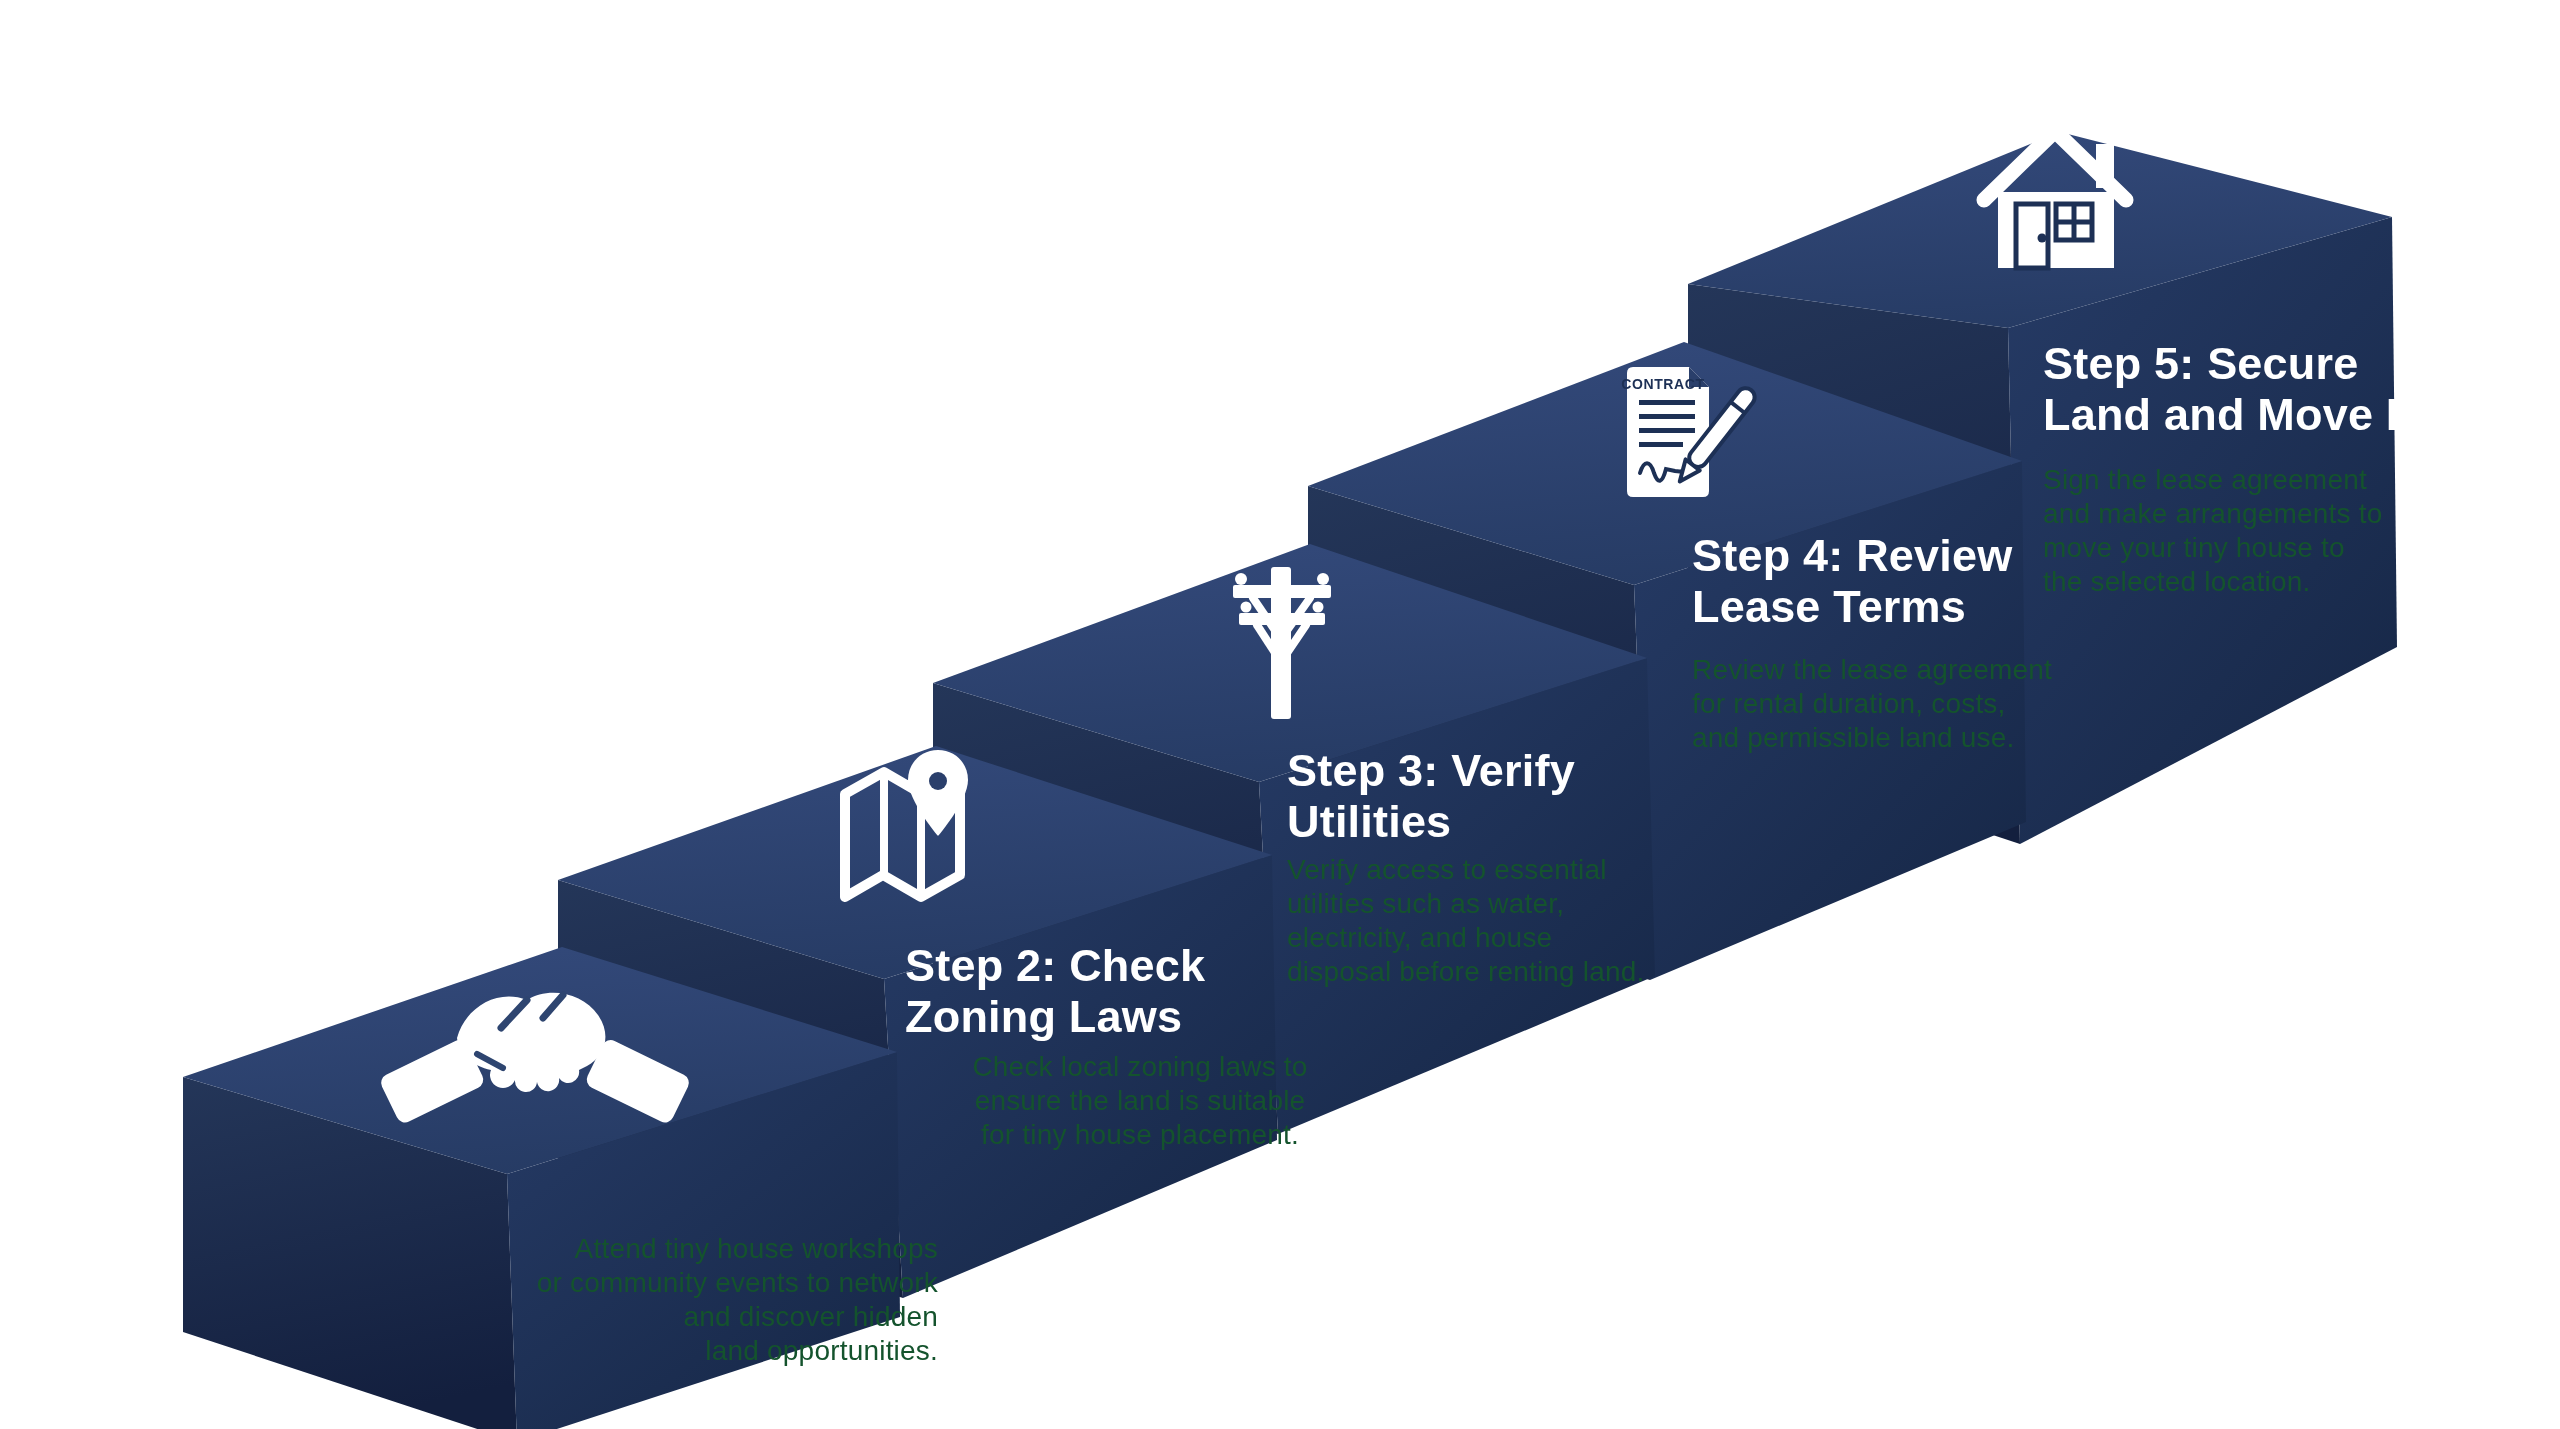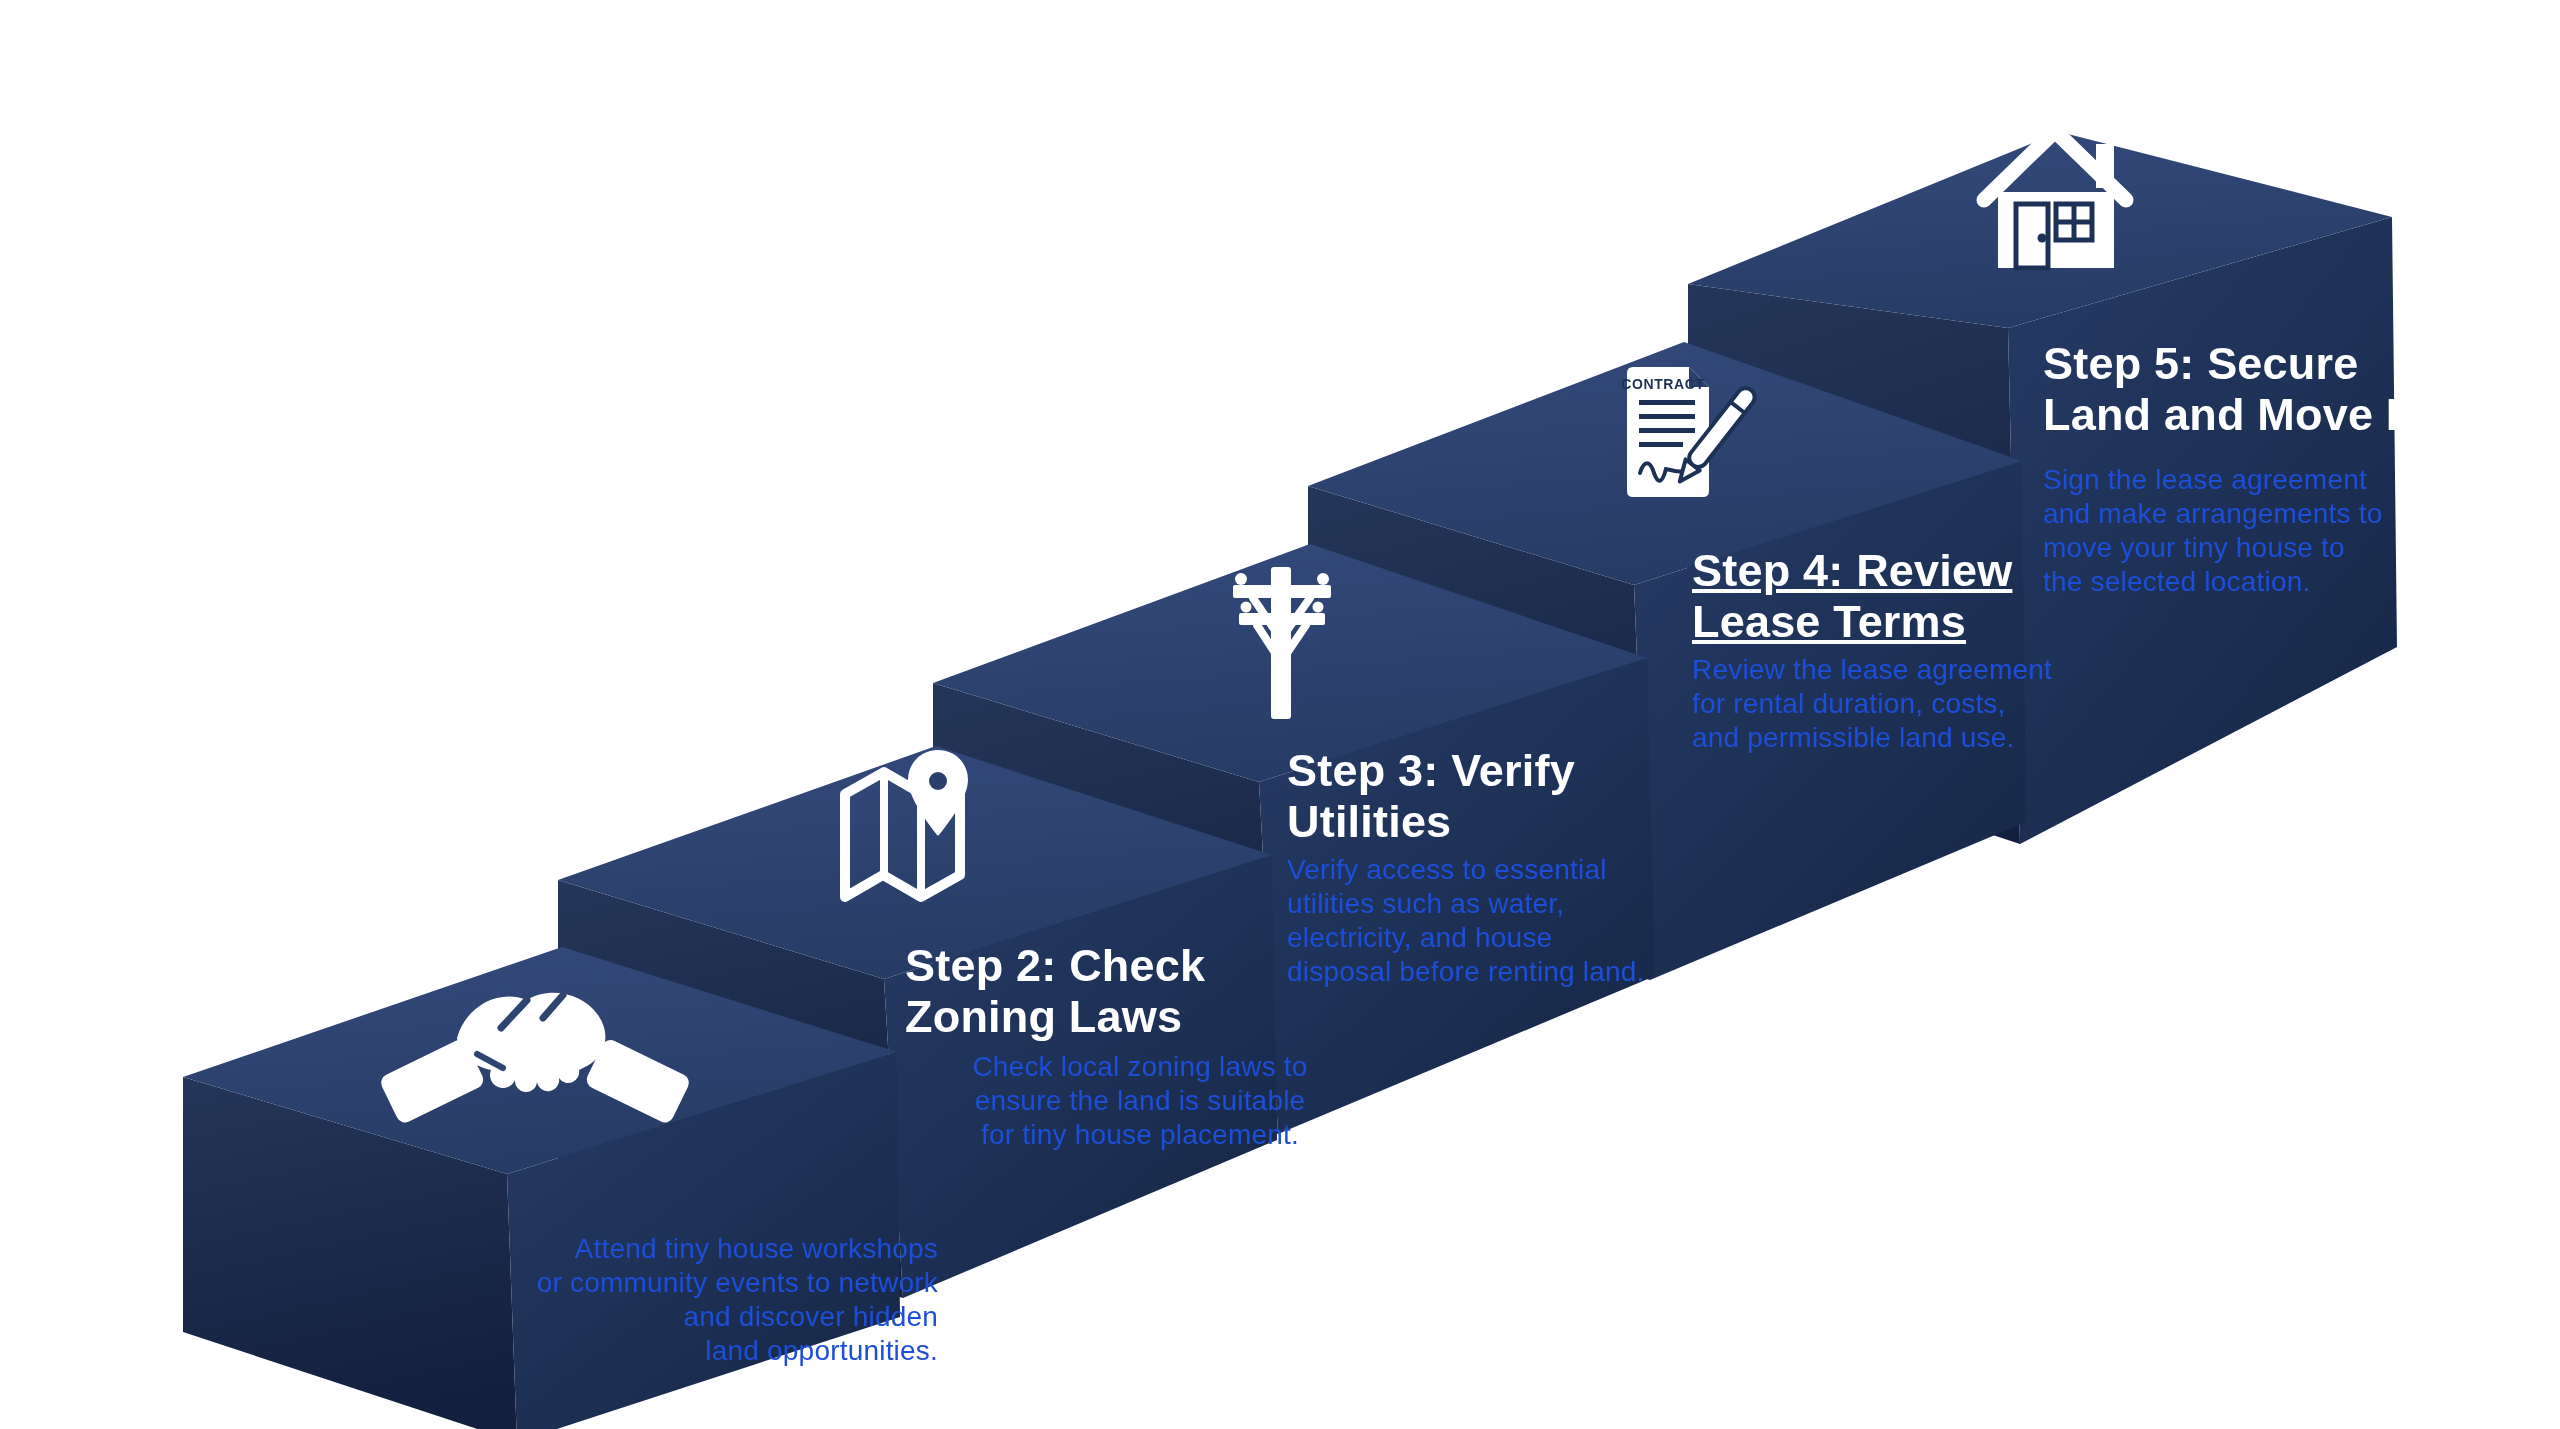--- a/index.html
+++ b/index.html
@@ -18,34 +18,34 @@
     color:#ffffff;
     font-size:45px;
     line-height:1.14;
     font-weight:bold;
     white-space:pre-line;
     letter-spacing:0.2px;
   }
   .step-desc{
     position:absolute;
     margin:0;
-    color:#1d4ed8;
+    color:#14532d;
     font-size:28px;
     line-height:1.21;
     font-weight:normal;
     white-space:pre-line;
     letter-spacing:0.2px;
   }
   .t1{left:300px;top:1093px;width:500px;text-align:center;}
   .d1{left:468px;top:1200px;width:470px;text-align:right;}
   .t2{left:905px;top:908px;width:520px;}
   .d2{left:905px;top:1018px;width:470px;text-align:center;}
   .t3{left:1287px;top:713px;width:520px;}
   .d3{left:1287px;top:821px;width:480px;}
-  .t4{left:1692px;top:513px;width:520px;text-decoration:underline;}
+  .t4{left:1692px;top:498px;width:520px;}
   .d4{left:1692px;top:621px;width:480px;}
   .t5{left:2043px;top:306px;width:520px;}
   .d5{left:2043px;top:431px;width:480px;}
   .contract-label{
     font-family:"Liberation Sans", sans-serif;
     font-size:14px;
     font-weight:bold;
     letter-spacing:0.6px;
   }
 </style>

